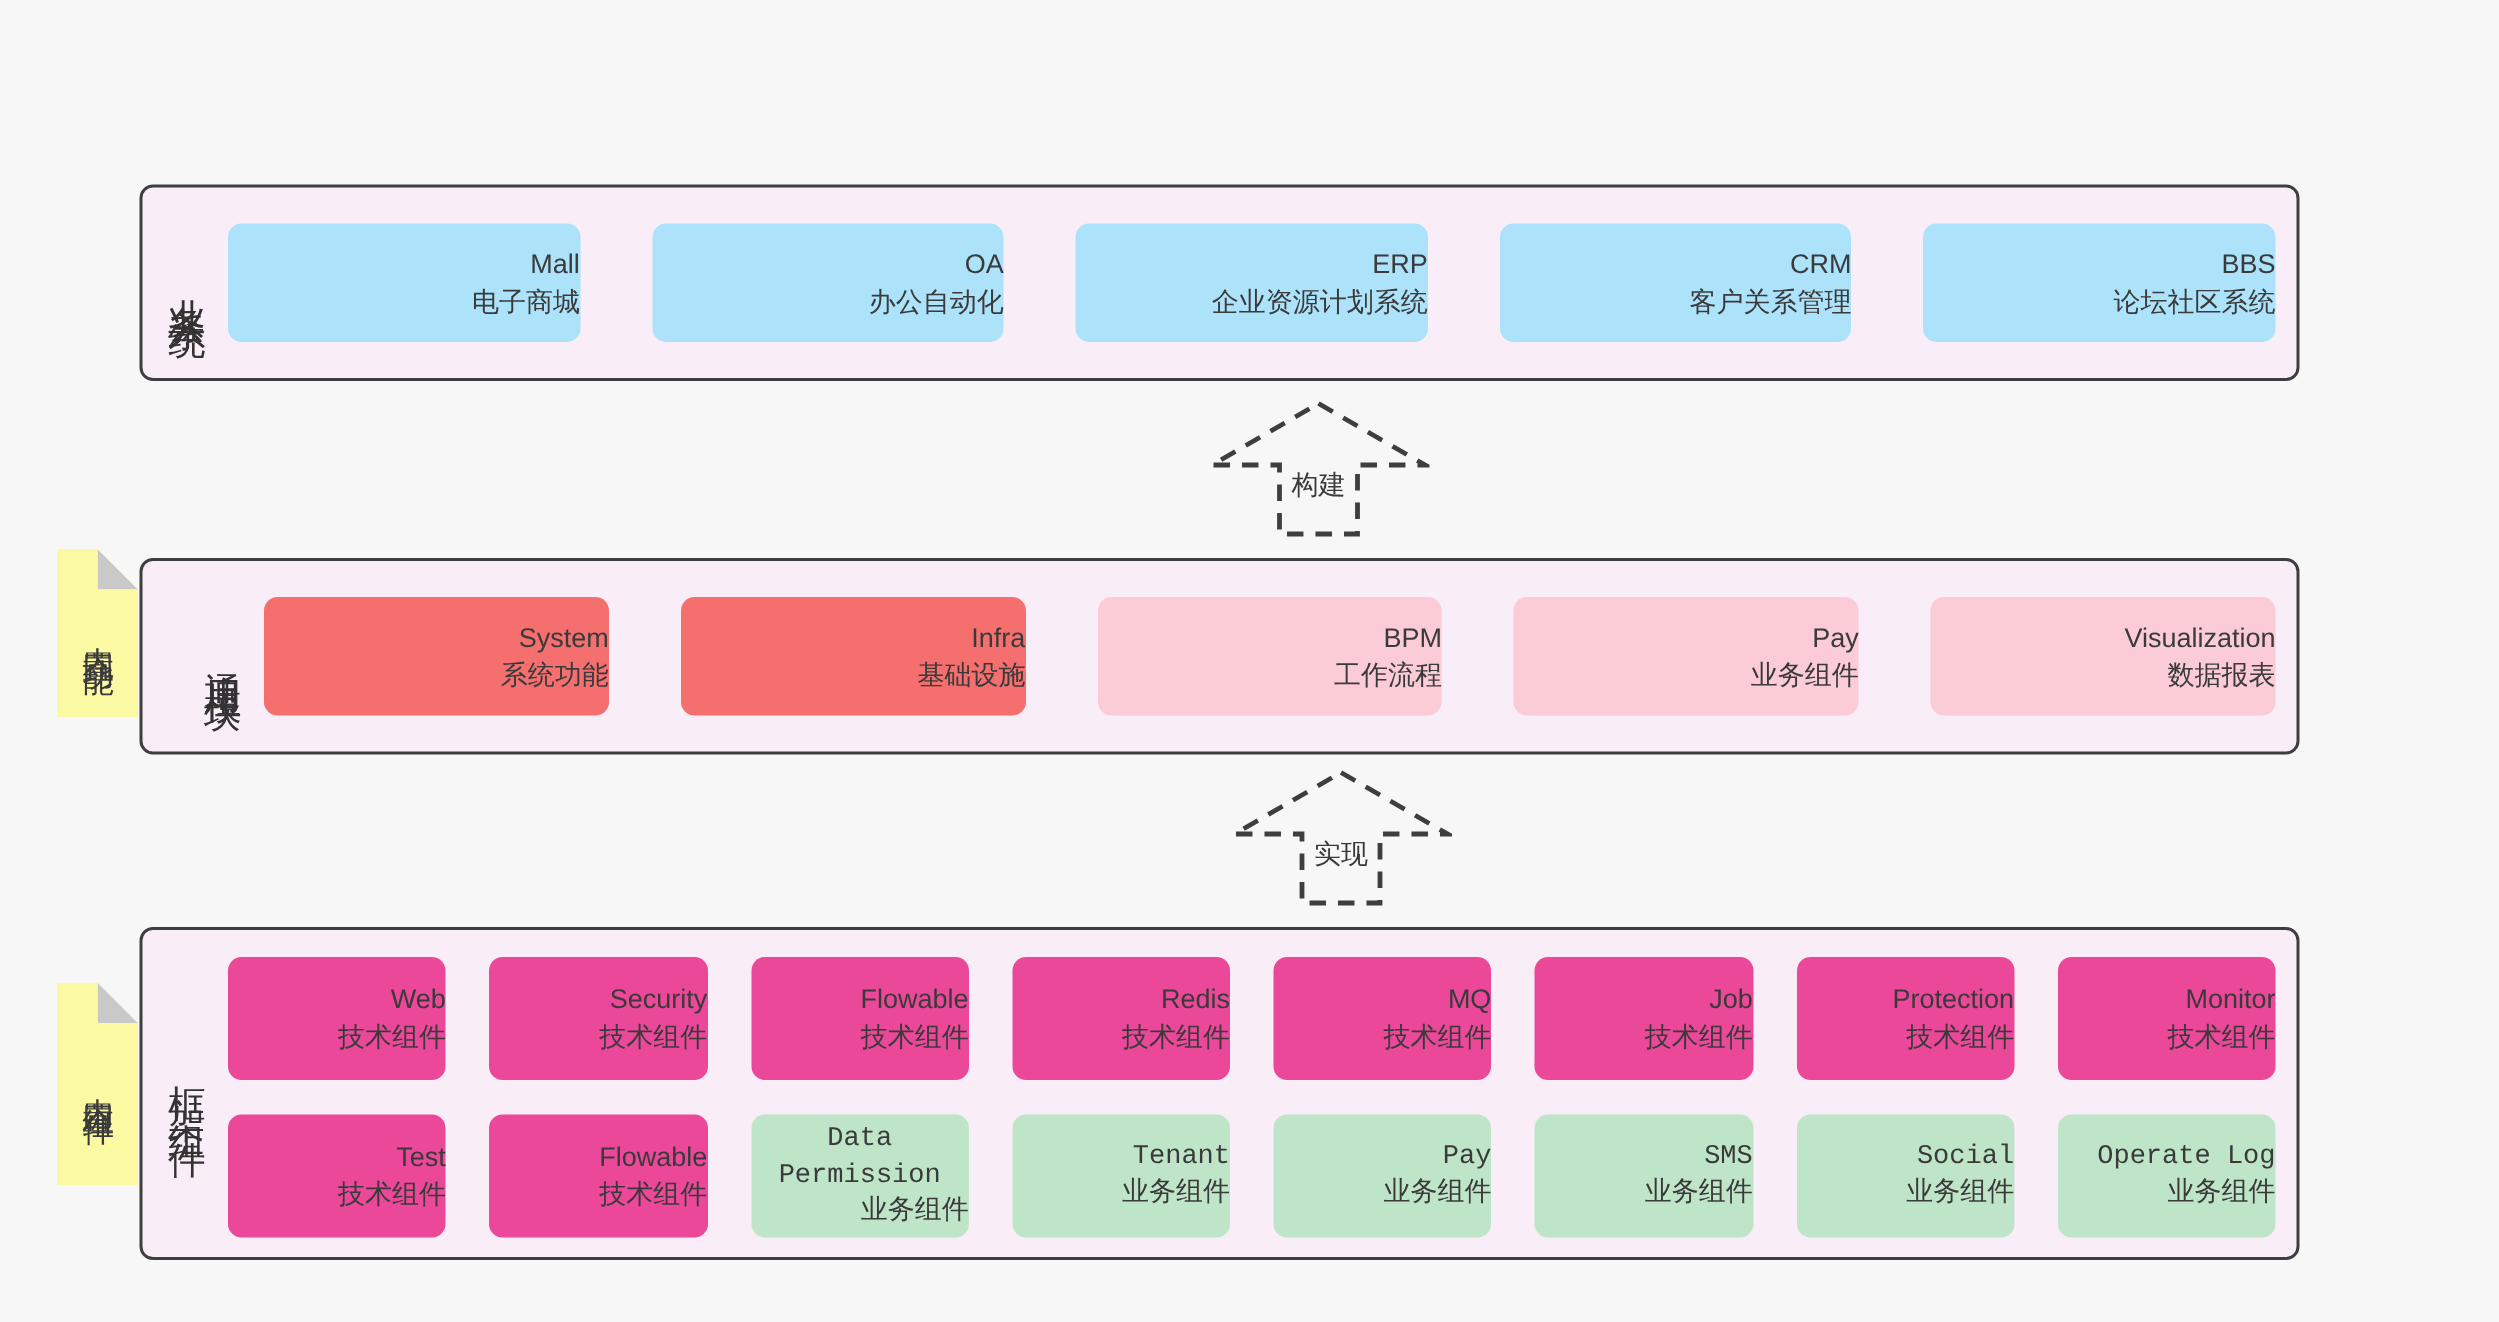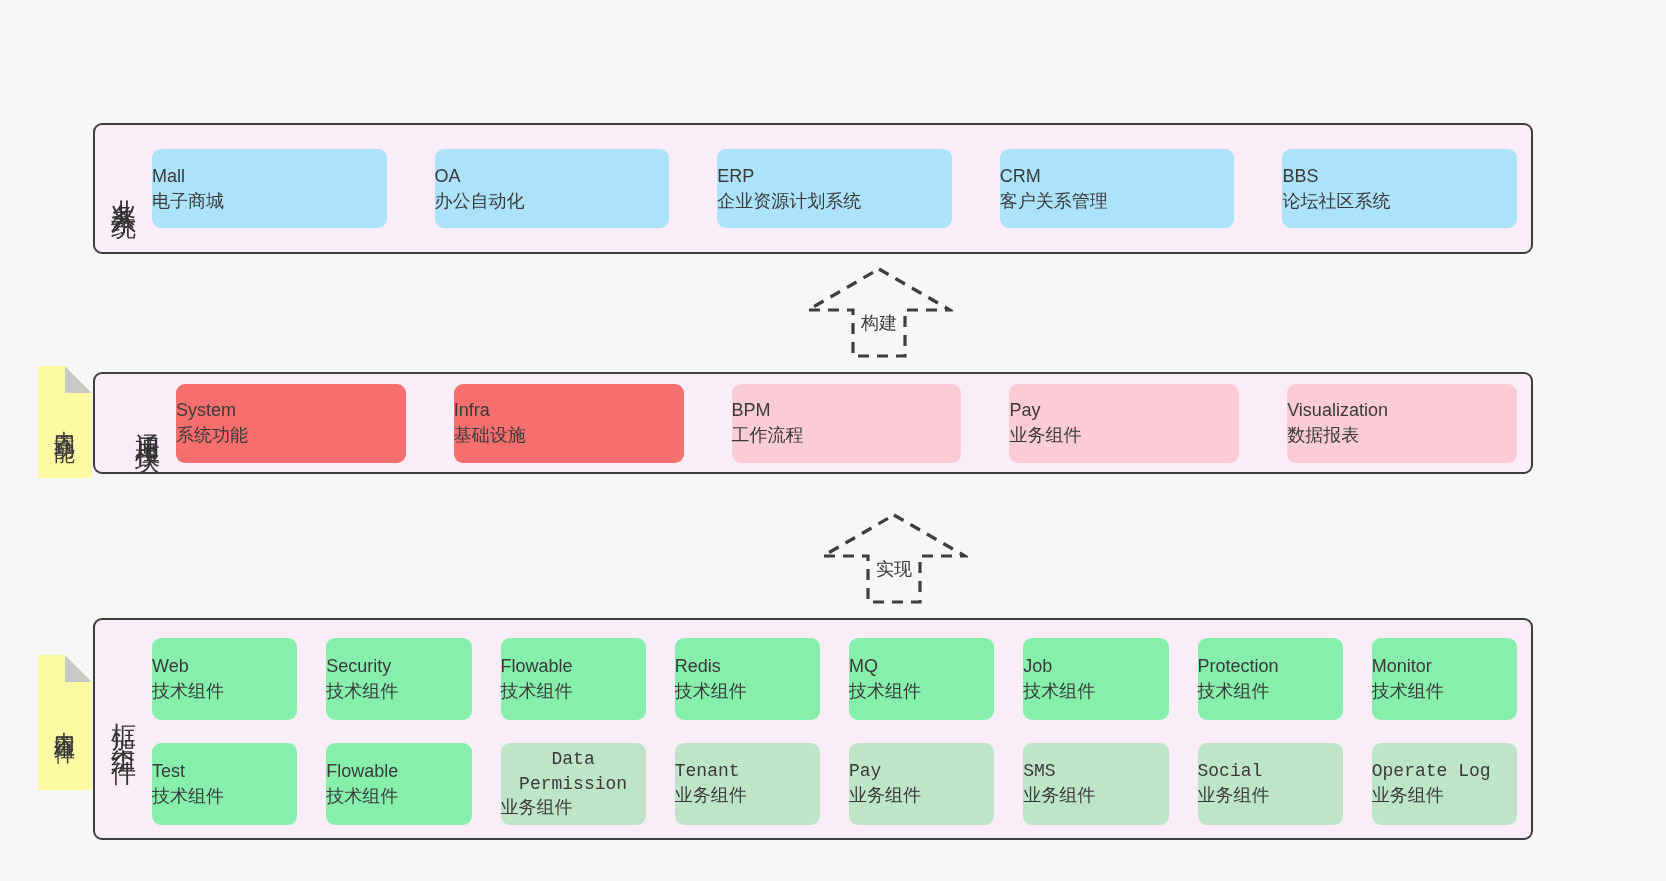--- a/index.html
+++ b/index.html
@@ -8,47 +8,47 @@
     background:#f7f7f7;
     font-family:"Liberation Sans", sans-serif;
     color:#3a3a3a;
   }
   .container{
     position:absolute;left:93px;width:1440px;box-sizing:border-box;
     background:#f9edf7;border:2px solid #3e3e3e;border-radius:9px;
     display:flex;z-index:2;
   }
   #row-business{top:123px;height:131px;}
-  #row-modules{top:372px;height:102px;padding-left:24px;}
+  #row-modules{top:372px;height:131px;padding-left:24px;}
   #row-framework{top:618px;height:222px;}
   .v-label{
     flex:0 0 57px;display:flex;align-items:center;justify-content:center;
   }
   .v-label span{
     writing-mode:vertical-rl;text-orientation:upright;
     font-size:25px;line-height:1.0;letter-spacing:5px;color:#333;
   }
   #row-framework .v-label span{letter-spacing:13px;}
   .boxes{
     flex:1;display:flex;align-items:center;gap:48px;padding:0 14px 0 0;
   }
   .box{
     flex:1;height:79px;border-radius:9px;
-    display:flex;flex-direction:column;align-items:flex-start;justify-content:center;
+    display:flex;flex-direction:column;align-items:flex-end;justify-content:center;
     text-align:center;font-size:18px;line-height:1.38;color:#3a3a3a;
   }
   .grid{
     flex:1;display:grid;grid-template-columns:repeat(8,1fr);
     grid-template-rows:1fr 1fr;gap:23px 29px;padding:18px 14px 13px 0;
   }
   .grid .box{height:auto;flex:none;}
   .blue{background:#ace3fb;}
   .red{background:#f56f6f;}
   .pink{background:#fbccd5;}
-  .green{background:#86efac;}
+  .green{background:#ec4899;}
   .lightgreen{background:#bfe5c9;font-family:Liberation Mono, monospace;}
   .note{
     position:absolute;left:38px;width:54px;background:#fcf9a3;z-index:1;
     display:flex;align-items:center;justify-content:center;
     clip-path:polygon(0 0, calc(100% - 27px) 0, 100% 27px, 100% 100%, 0 100%);
   }
   .note .fold{
     position:absolute;top:0;right:0;width:27px;height:27px;background:#c9c9c9;
     clip-path:polygon(0 0, 100% 100%, 0 100%);
   }

